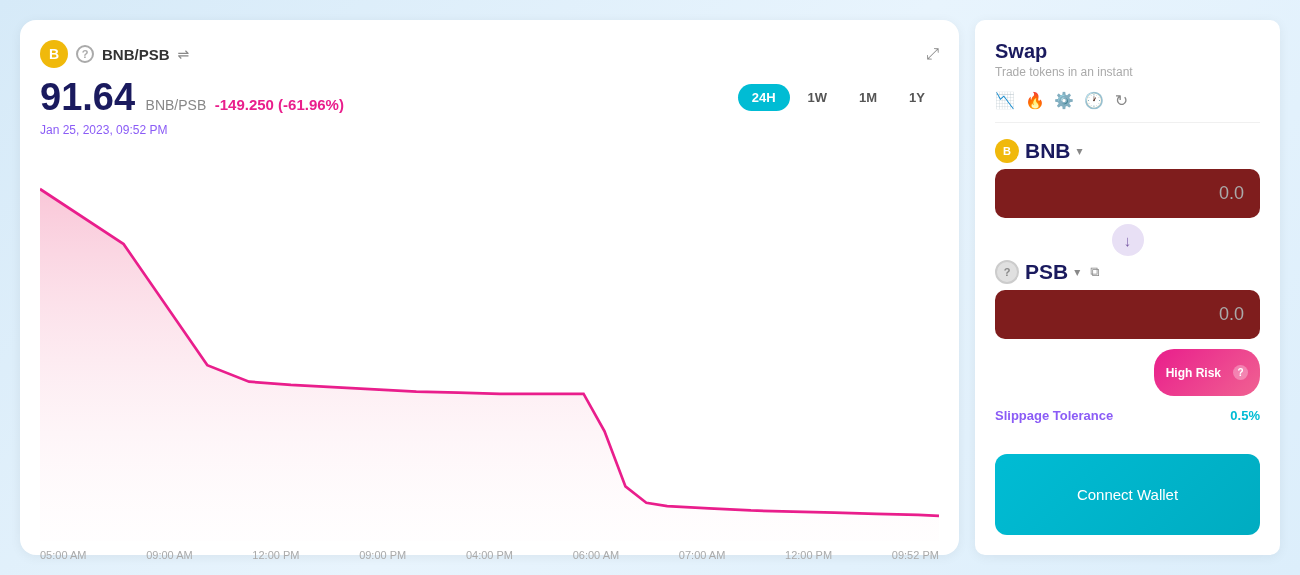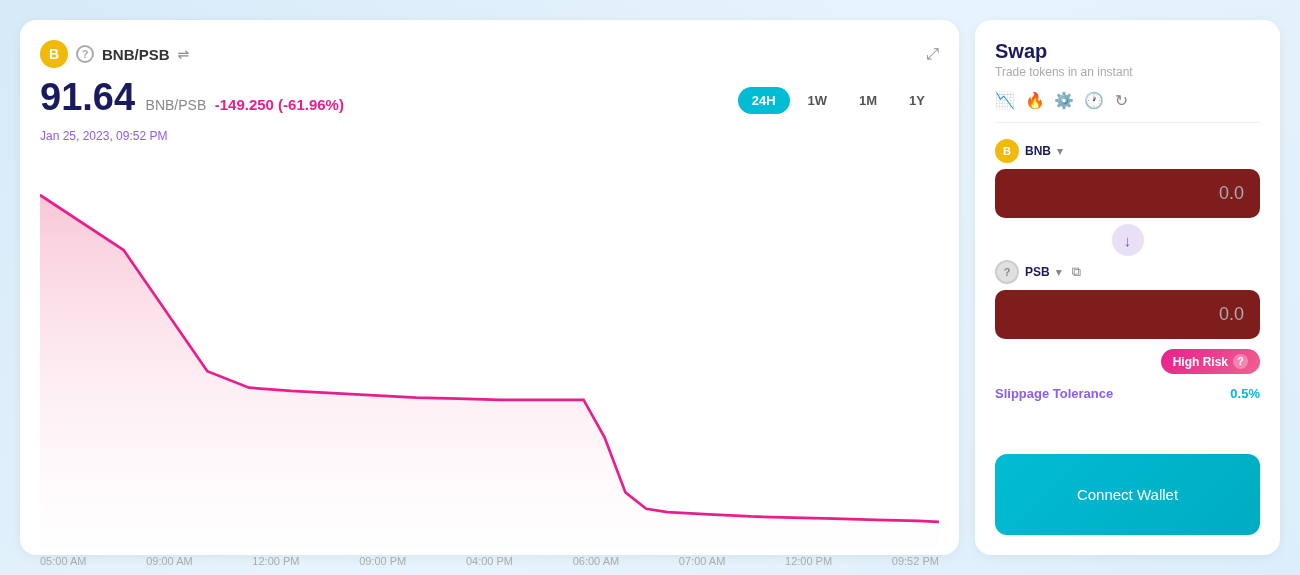--- a/index.html
+++ b/index.html
@@ -67,21 +67,21 @@
     .swap-icon {
       font-size: 14px;
       color: #888;
     }
     .expand-icon {
       font-size: 16px;
       color: #888;
       cursor: pointer;
     }
     .price-section {
-      margin-bottom: 6px;
+      margin-bottom: 0;
     }
     .price-main {
       font-size: 38px;
       font-weight: 800;
       color: #1a1a5e;
       display: inline;
     }
     .price-pair {
       font-size: 14px;
       color: #888;
@@ -134,21 +134,21 @@
     .x-axis-labels {
       display: flex;
       justify-content: space-between;
       padding: 4px 0 0 0;
       font-size: 11px;
       color: #aaa;
     }
     
     .swap-panel {
       background: white;
-      border-radius: 16px;
+      border-radius: 10px;
       padding: 20px;
       width: 305px;
       height: 535px;
       display: flex;
       flex-direction: column;
       box-shadow: 0 2px 12px rgba(0,0,0,0.06);
     }
     .swap-title {
       font-size: 20px;
       font-weight: 700;
@@ -190,21 +190,21 @@
       font-size: 11px;
       font-weight: bold;
       color: white;
     }
     .token-selector-icon.psb {
       background: #e0e0e0;
       color: #888;
       border: 2px solid #ccc;
     }
     .token-name {
-      font-size: 12px;
+      font-size: 21px;
       font-weight: 700;
       color: #1a1a5e;
     }
     .chevron-down {
       font-size: 12px;
       color: #888;
     }
     .copy-icon {
       font-size: 13px;
       color: #888;
@@ -245,26 +245,26 @@
     .high-risk-badge {
       display: flex;
       justify-content: flex-end;
       margin-bottom: 8px;
     }
     .high-risk-btn {
       background: linear-gradient(135deg, #e91e8c, #f06292);
       color: white;
       border: none;
       border-radius: 20px;
-      padding: 5px 12px;
+      padding: 16px 12px;
       font-size: 12px;
       font-weight: 700;
       display: flex;
       align-items: center;
-      gap: 5px;
+      gap: 12px;
       cursor: pointer;
     }
     .high-risk-help {
       width: 15px;
       height: 15px;
       border-radius: 50%;
       background: rgba(255,255,255,0.3);
       display: flex;
       align-items: center;
       justify-content: center;

